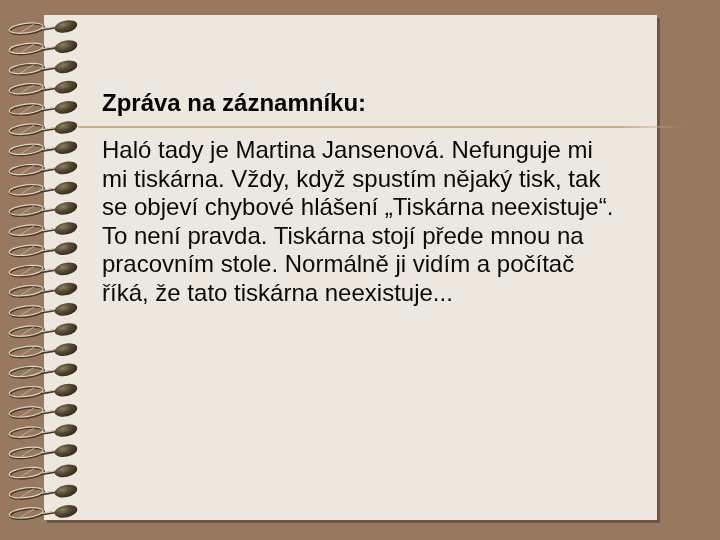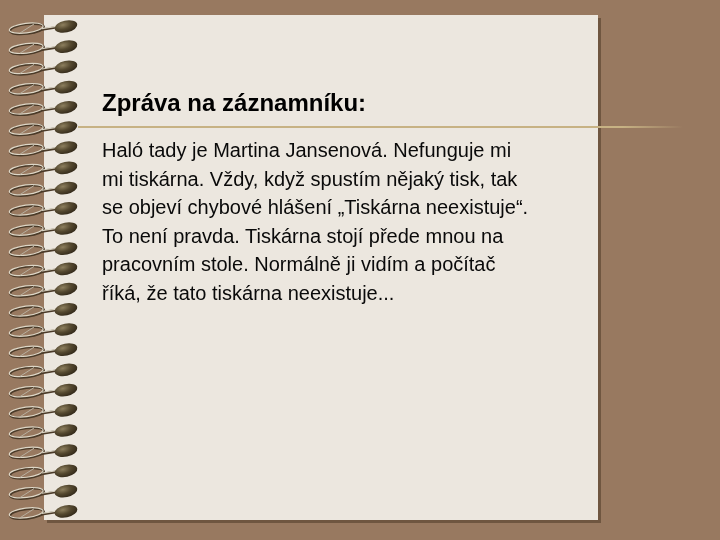--- a/index.html
+++ b/index.html
@@ -13,21 +13,21 @@
   .slide {
     position: relative;
     width: 720px;
     height: 540px;
     background: #987960;
   }
   .page {
     position: absolute;
     left: 44px;
     top: 15px;
-    width: 554px;
+    width: 613px;
     height: 505px;
     background: #ece7df;
     box-shadow: 3px 3px 0 #6f5640;
   }
   .rings-svg {
     position: absolute;
     left: 0;
     top: 0;
     width: 110px;
     height: 540px;
@@ -52,21 +52,21 @@
     width: 605px;
     height: 2px;
     background: linear-gradient(to right, #c7b284 0%, #c7b284 90%, rgba(199,178,132,0) 100%);
   }
   .body-text {
     position: absolute;
     left: 58px;
     top: 121px;
     margin: 0;
     width: 580px;
-    font-size: 20px;
+    font-size: 24px;
     line-height: 28.6px;
     color: #0a0a0a;
     white-space: pre-line;
   }
 </style>
 </head>
 <body>
 
 <div class="slide">
 

